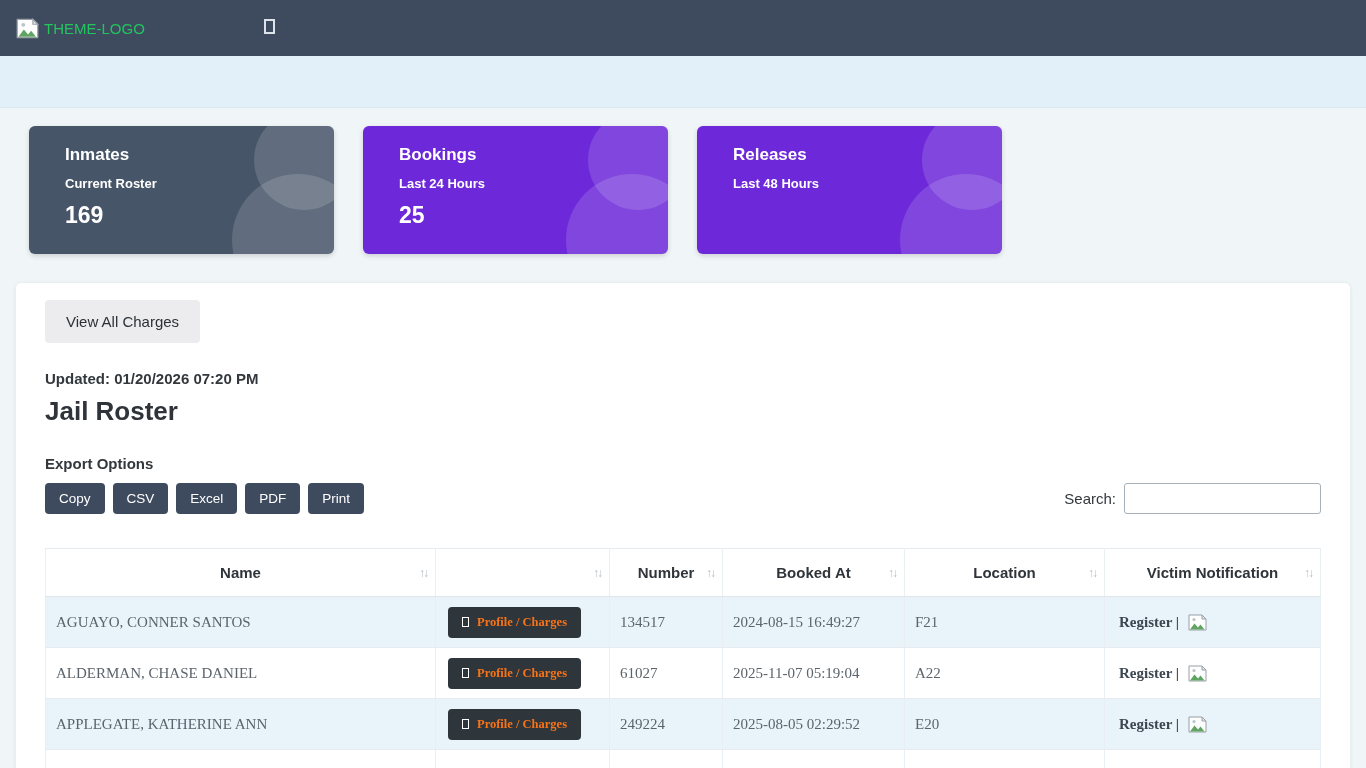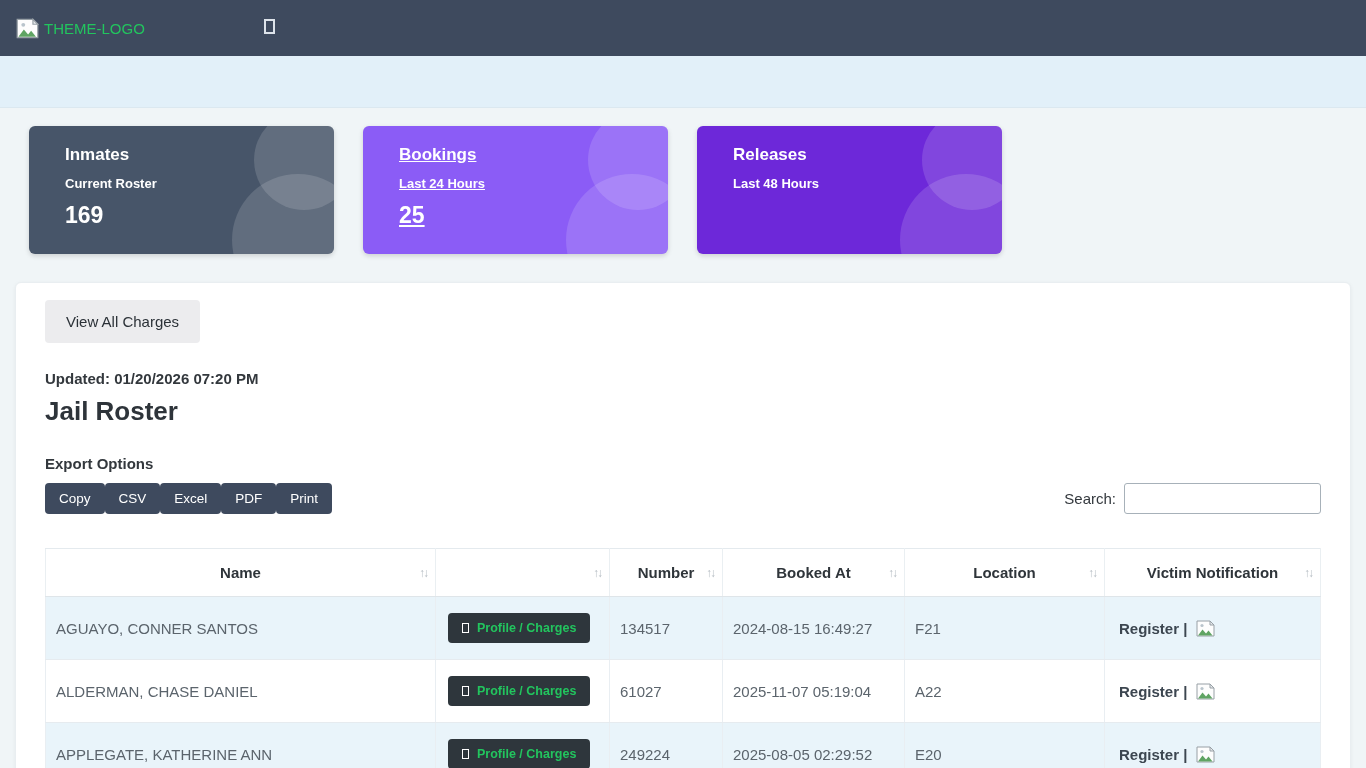--- a/index.html
+++ b/index.html
@@ -50,21 +50,21 @@
   .view-all {
     background:#ececee; border:none; border-radius:4px;
     padding:13px 21px; font-size:15px; color:#2b3137;
     font-family:inherit; cursor:pointer;
   }
   .updated { font-weight:bold; font-size:15px; color:#33383d; margin:27px 0 0; }
   h1.page-title { font-size:26px; color:#2e343a; margin:9px 0 0; font-weight:bold; }
 
   .export-label { font-weight:bold; font-size:15px; color:#33383d; margin:28px 0 0; }
   .controls-row { display:flex; justify-content:space-between; align-items:center; margin-top:11px; }
-  .export-btns { display:flex; }
+  .export-btns { display:flex; gap:8px; }
   .export-btn {
     background:#3e4a5e; color:#fff; border:none; border-radius:4px;
     font-size:13.5px; padding:8px 14px; font-family:inherit; cursor:pointer;
   }
   .search { display:flex; align-items:center; gap:8px; font-size:15px; color:#33383d; }
   .search input {
     width:197px; height:31px; border:1px solid #a7b1b9; border-radius:3px;
     padding:0 8px; font-size:14px; font-family:inherit; background:#fff;
   }
 
@@ -75,30 +75,30 @@
     padding:15px 10px; position:relative; cursor:pointer;
     border-top:1px solid #e4eaee; border-bottom:1px solid #dfe5e9;
     border-right:1px solid #eaeff2; background:#fff;
   }
   th:first-child { border-left:1px solid #eaeff2; }
   .sort-ic {
     position:absolute; right:8px; top:50%; transform:translateY(-50%);
     font-size:12px; color:#b6bdc3; letter-spacing:-2px; font-weight:normal;
   }
   td {
-    font-size:15px; color:#5b646c; padding:0 10px; height:63px;
+    font-size:15px; color:#5b646c; padding:0 10px; height:51px;
     border-right:1px solid #e9eef2; border-bottom:1px solid #e6ebef;
-    overflow:hidden; white-space:nowrap;
+    overflow:hidden; white-space:nowrap;font-family:Liberation Serif, serif;
   }
   td:first-child { border-left:1px solid #e9eef2; }
   tbody tr:nth-child(odd) { background:#e9f4fa; }
   tbody tr:nth-child(even) { background:#fff; }
 
   .profile-btn {
-    background:#2e363c; color:#22c55e; border:none; border-radius:4px;
+    background:#2e363c; color:#f97316; border:none; border-radius:4px;
     font-size:12.5px; font-weight:bold; padding:8px 14px;
     display:inline-flex; align-items:center; gap:8px;
     font-family:inherit; cursor:pointer; margin-left:2px;
   }
   .tofu-s { display:inline-block; width:7px; height:10px; border:1px solid #fff; }
   .register {
     font-weight:bold; color:#3c4650; font-size:15px;
     display:inline-flex; align-items:center; gap:9px; cursor:pointer; padding-left:4px;
   }
 </style>
@@ -121,21 +121,21 @@
 <div class="banner"></div>
 
 <div class="stats">
   <div class="stat-card" style="background: rgb(71, 85, 105);">
     <div class="circ c1"></div>
     <div class="circ c2"></div>
     <p class="stat-title">Inmates</p>
     <p class="stat-sub">Current Roster</p>
     <p class="stat-value">169</p>
   </div>
-  <div class="stat-card" style="background: #8b5cf6; text-decoration: underline;">
+  <div class="stat-card" style="background: #6d28d9;">
     <div class="circ c1"></div>
     <div class="circ c2"></div>
     <p class="stat-title">Bookings</p>
     <p class="stat-sub">Last 24 Hours</p>
     <p class="stat-value">25</p>
   </div>
   <div class="stat-card" style="background: #6d28d9;">
     <div class="circ c1"></div>
     <div class="circ c2"></div>
     <p class="stat-title">Releases</p>

